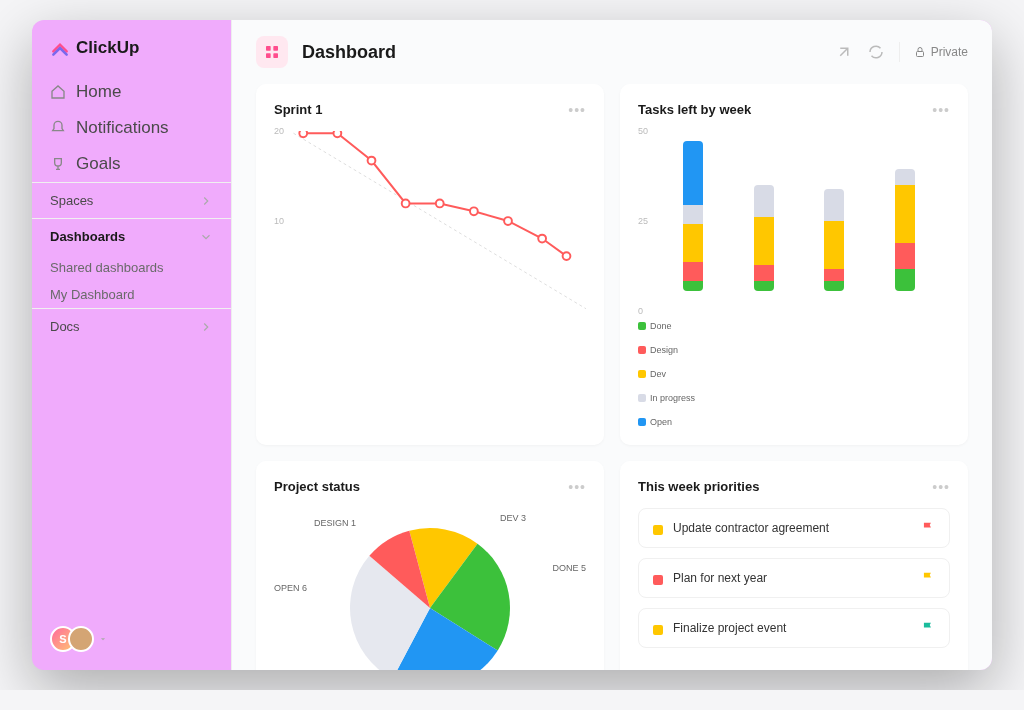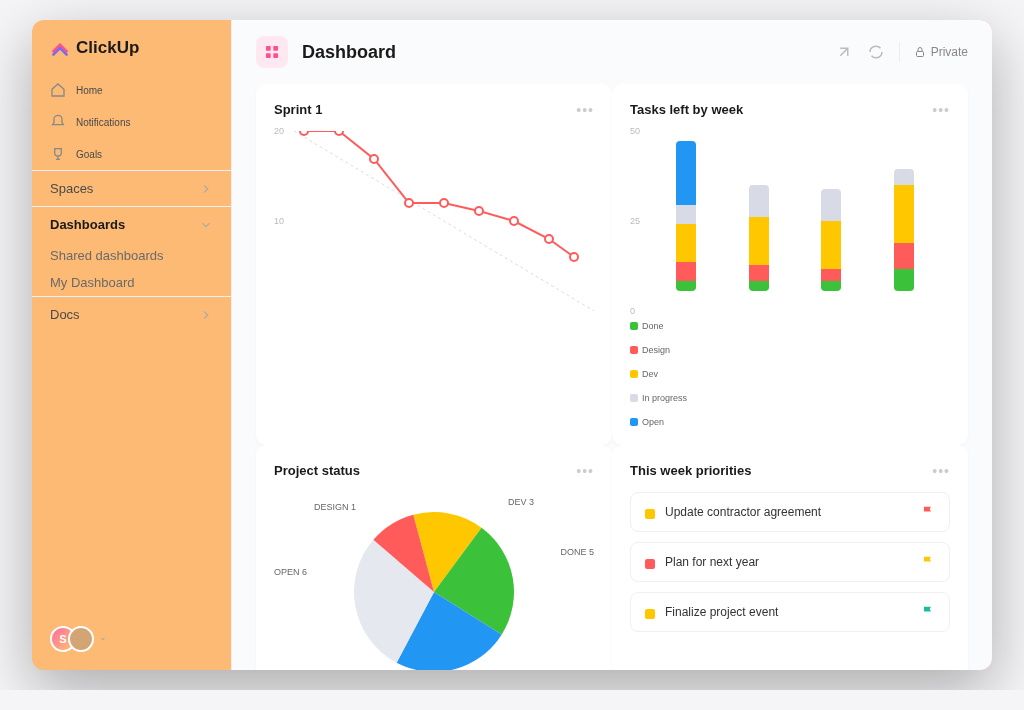--- a/index.html
+++ b/index.html
@@ -1,40 +1,40 @@
 <!DOCTYPE html>
 <html><head>
 <meta charset="utf-8">
 <style>
 * { box-sizing: border-box; margin: 0; padding: 0; }
 body { font-family: -apple-system, BlinkMacSystemFont, 'Segoe UI', sans-serif; background: #f5f5f7; display: flex; justify-content: center; align-items: flex-start; padding: 20px; }
-.app { width: 960px; height: 650px; background: #fdba74; border-radius: 12px; box-shadow: 0 20px 60px rgba(0,0,0,0.3); display: flex; overflow: hidden; }
+.app { width: 960px; height: 650px; background: #f0abfc; border-radius: 12px; box-shadow: 0 20px 60px rgba(0,0,0,0.3); display: flex; overflow: hidden; }
 .sidebar { width: 200px; border-right: 1px solid #eee; display: flex; flex-direction: column; padding: 18px 0; }
 .logo { display: flex; align-items: center; gap: 6px; padding: 0 18px 16px; font-weight: 800; font-size: 17px; color: #1a1a1a; }
 .logo-mark { width: 20px; height: 20px; }
-.nav-item { display: flex; align-items: center; gap: 10px; padding: 8px 18px; font-size: 10px; color: #4a4a4a; cursor: pointer; }
+.nav-item { display: flex; align-items: center; gap: 10px; padding: 8px 18px; font-size: 17px; color: #4a4a4a; cursor: pointer; }
 .nav-item .icon { width: 16px; height: 16px; color: #888; }
 .section-header { display: flex; align-items: center; justify-content: space-between; padding: 10px 18px; font-size: 13px; color: #4a4a4a; font-weight: 500; border-top: 1px solid #f0f0f0; cursor: pointer; }
 .section-header.bold { font-weight: 700; color: #1a1a1a; }
 .section-sub { padding: 6px 18px 6px 18px; font-size: 13px; color: #6a6a6a; cursor: pointer; }
 .chevron { width: 14px; height: 14px; color: #aaa; }
 .sidebar-footer { margin-top: auto; padding: 0 18px; display: flex; align-items: center; gap: -4px; }
 .avatar { width: 26px; height: 26px; border-radius: 50%; border: 2px solid #fff; }
 .avatar.a1 { background: linear-gradient(135deg,#ff6b9d,#ffc371); display:flex;align-items:center;justify-content:center;color:#fff;font-size:11px;font-weight:600; }
 .avatar.a2 { background: #d4a574; margin-left: -8px; }
 .main { flex: 1; background: #fafbfc; display: flex; flex-direction: column; }
 .topbar { display: flex; align-items: center; padding: 16px 24px; gap: 14px; }
 .dash-icon { width: 32px; height: 32px; background: #ffe8f0; border-radius: 8px; display: flex; align-items: center; justify-content: center; }
 .dash-icon svg { color: #ff4d8d; }
 .page-title { font-size: 18px; font-weight: 700; color: #1a1a1a; }
 .topbar-right { margin-left: auto; display: flex; align-items: center; gap: 14px; }
 .icon-btn { width: 18px; height: 18px; color: #bbb; cursor: pointer; }
 .private { display: flex; align-items: center; gap: 5px; font-size: 12px; color: #888; }
 .add-widget { background: #7b68ee; color: #fff; border: none; padding: 10px 16px; border-radius: 6px; font-size: 13px; font-weight: 500; cursor: pointer; }
-.grid { display: grid; grid-template-columns: 1fr 1fr; padding: 0 24px 24px; flex: 1; overflow: auto; }
+.grid { display: grid; grid-template-columns: 1fr 1fr; gap: 16px; padding: 0 24px 24px; flex: 1; overflow: auto; }
 .card { background: #fff; border-radius: 10px; padding: 18px; box-shadow: 0 1px 3px rgba(0,0,0,0.04); position: relative; }
 .card-title { font-size: 13px; font-weight: 700; color: #1a1a1a; margin-bottom: 14px; }
 .card-menu { position: absolute; top: 18px; right: 18px; color: #ccc; font-size: 14px; letter-spacing: 1px; cursor: pointer; }
 .chart-area { position: relative; height: 180px; }
 .y-tick { position: absolute; left: 0; font-size: 9px; color: #bbb; transform: translateY(-50%); }
 .bars { display: flex; justify-content: space-around; align-items: flex-end; height: 160px; padding: 0 10px 0 20px; }
 .bar-col { width: 20px; display: flex; flex-direction: column-reverse; border-radius: 4px; overflow: hidden; }
 .bar-seg { width: 100%; }
 .legend { display: flex; justify-content: center; gap: 14px; margin-top: 10px; flex-wrap: wrap; flex-direction: column; }
 .legend-item { display: flex; align-items: center; gap: 4px; font-size: 9px; color: #666; }

